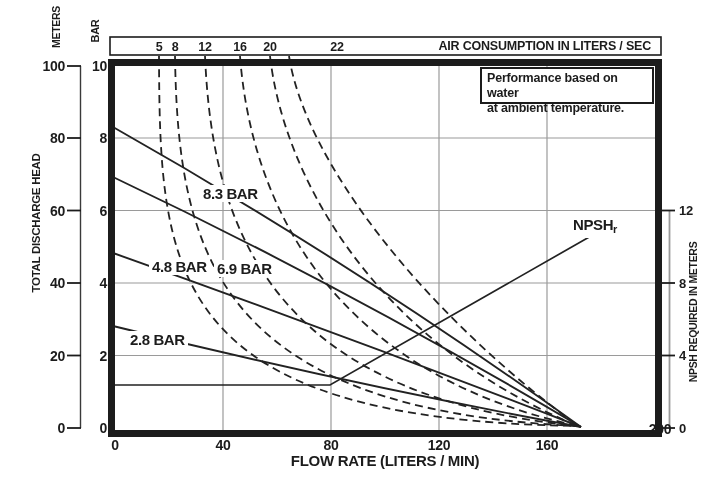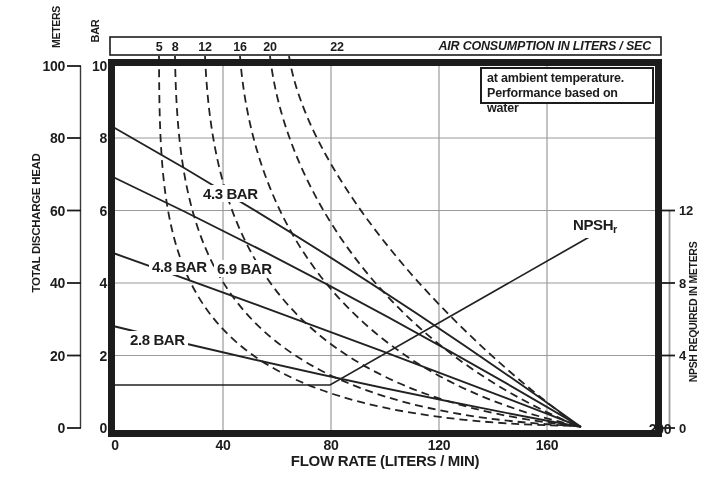--- a/index.html
+++ b/index.html
@@ -124,28 +124,28 @@
   <div class="lbl num center" style="left:527px;top:438px;width:40px;">160</div>
   <div class="lbl num center" style="left:640px;top:422px;width:40px;">200</div>
 
   <div class="lbl airnum center" style="left:144px;top:41px;width:30px;">5</div>
   <div class="lbl airnum center" style="left:160px;top:41px;width:30px;">8</div>
   <div class="lbl airnum center" style="left:190px;top:41px;width:30px;">12</div>
   <div class="lbl airnum center" style="left:225px;top:41px;width:30px;">16</div>
   <div class="lbl airnum center" style="left:255px;top:41px;width:30px;">20</div>
   <div class="lbl airnum center" style="left:274px;top:41px;width:30px;padding-left:48px;">22</div>
 
-  <div class="lbl striptitle" style="right:77px;top:40px;font-style:italic;">AIR CONSUMPTION IN LITERS / SEC</div>
+  <div class="lbl striptitle" style="right:77px;top:40px;">AIR CONSUMPTION IN LITERS / SEC</div>
 
   <div class="notebox">
+    <div>Performance based on water</div>
     <div>at ambient temperature.</div>
-    <div>Performance based on water</div>
   </div>
 
-  <div class="curvelbl" style="left:200px;top:185px;">4.3 BAR</div>
+  <div class="curvelbl" style="left:200px;top:185px;">8.3 BAR</div>
   <div class="curvelbl" style="left:214px;top:236px;margin-top:24px;">6.9 BAR</div>
   <div class="curvelbl" style="left:116px;top:258px;margin-left:33px;">4.8 BAR</div>
   <div class="curvelbl" style="left:127px;top:331px;">2.8 BAR</div>
   <div class="curvelbl" style="left:570px;top:216px;"><span>NPSH</span><span class="sub">r</span></div>
 
   <div class="lbl flowtitle center" style="left:235px;top:453px;width:300px;">FLOW RATE (LITERS / MIN)</div>
 
 </div>
 
 </body></html>

